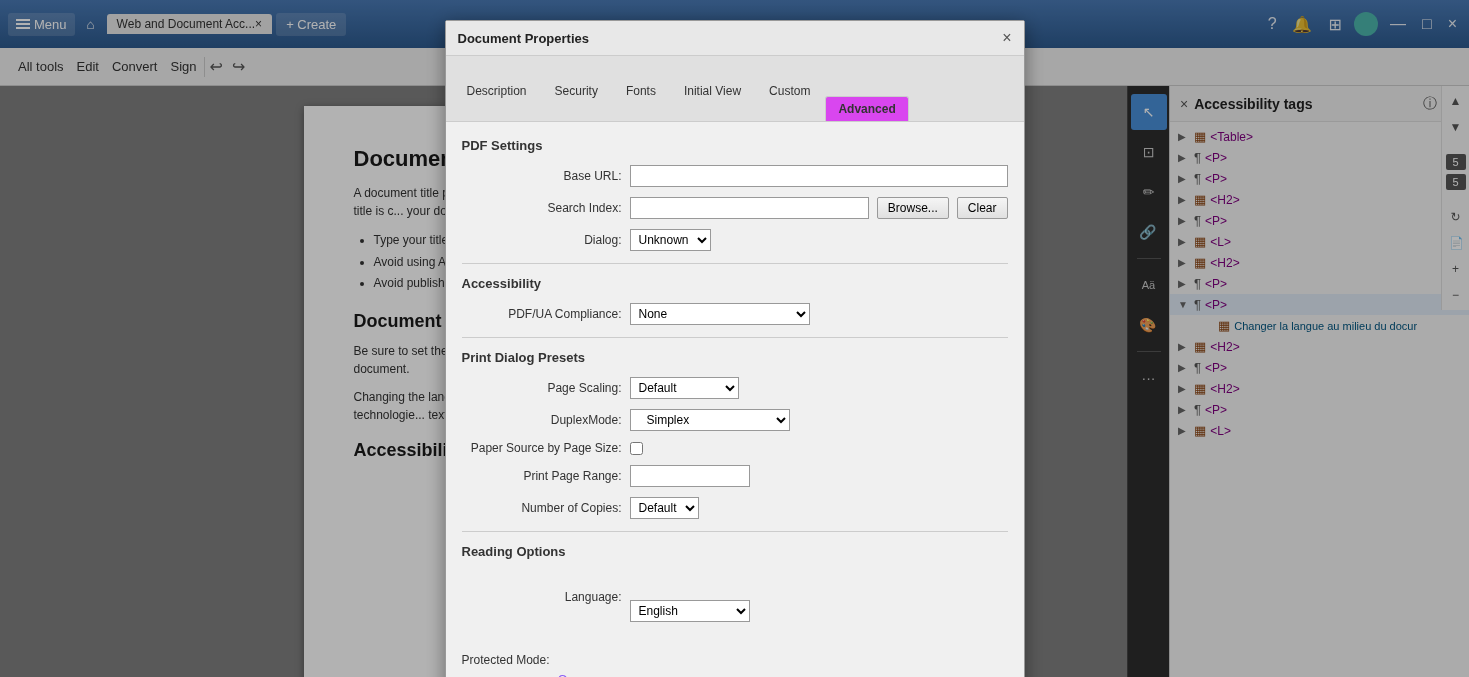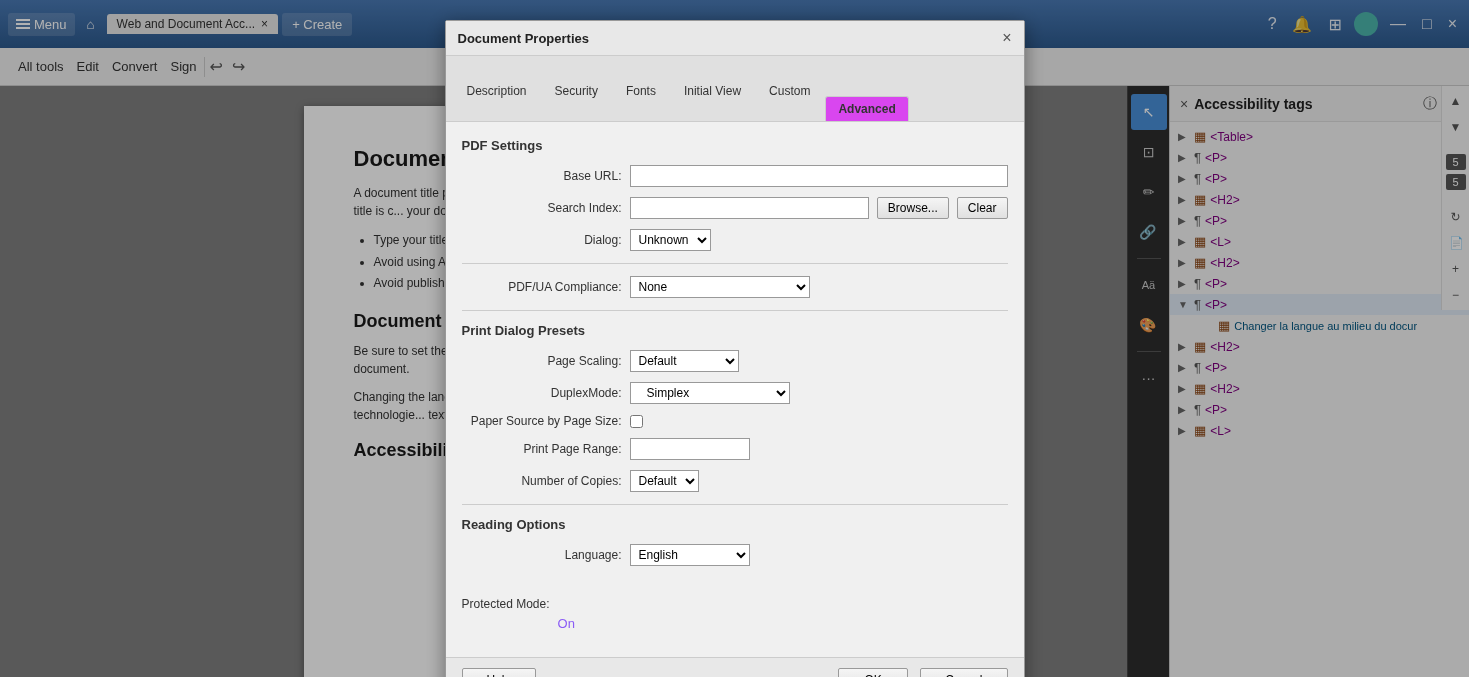--- a/index.html
+++ b/index.html
@@ -19,21 +19,21 @@
     .hamburger { display: flex; flex-direction: column; gap: 2px; }
     .hamburger span { width: 14px; height: 2px; background: white; display: block; }
     .home-btn {
       background: none; border: none; cursor: pointer; padding: 4px 6px;
       color: white;
     }
     .tab-area {
       display: flex; align-items: center; gap: 4px; flex: 1;
     }
     .tab-item {
-      display: flex; align-items: flex-end; gap: 6px;
+      display: flex; align-items: flex-end; gap: 0;
       background: rgba(255,255,255,0.2); padding: 3px 10px;
       border-radius: 3px 3px 0 0; color: white; font-size: 12px; cursor: pointer;
     }
     .tab-item.active { background: #e8e8e8; color: #333; }
     .tab-close { background: none; border: none; cursor: pointer; font-size: 12px; color: inherit; }
     .new-tab-btn {
       background: rgba(255,255,255,0.15); border: none; color: white;
       padding: 4px 10px; border-radius: 3px; cursor: pointer; font-size: 13px;
       display: flex; align-items: center; gap: 4px;
     }
@@ -448,20 +448,21 @@
         <label class="form-label">Dialog:</label>
         <select class="form-select">
           <option>Unknown</option>
           <option>Yes</option>
           <option>No</option>
         </select>
       </div>
 
       <hr class="divider">
 
+      <div class="section-label">Accessibility</div>
 
       <div class="form-row">
         <label class="form-label">PDF/UA Compliance:</label>
         <select class="form-select" style="width:180px;">
           <option>None</option>
           <option>PDF/UA-1</option>
         </select>
       </div>
 
       <hr class="divider">
@@ -507,21 +508,21 @@
         </select>
       </div>
 
       <hr class="divider">
 
       <div class="section-label">Reading Options</div>
 
 
       <div class="form-row">
         <label class="form-label">Language:</label>
-        <select class="form-select" style="width:120px;">
+        <select class="form-select" style="width:120px;margin-top:29px;">
           <option>English</option>
         </select>
       </div>
 
       <div class="form-row">
         <span class="protected-mode">Protected Mode:</span>
         <span class="protected-on">On</span>
       </div>
 
     </div>

